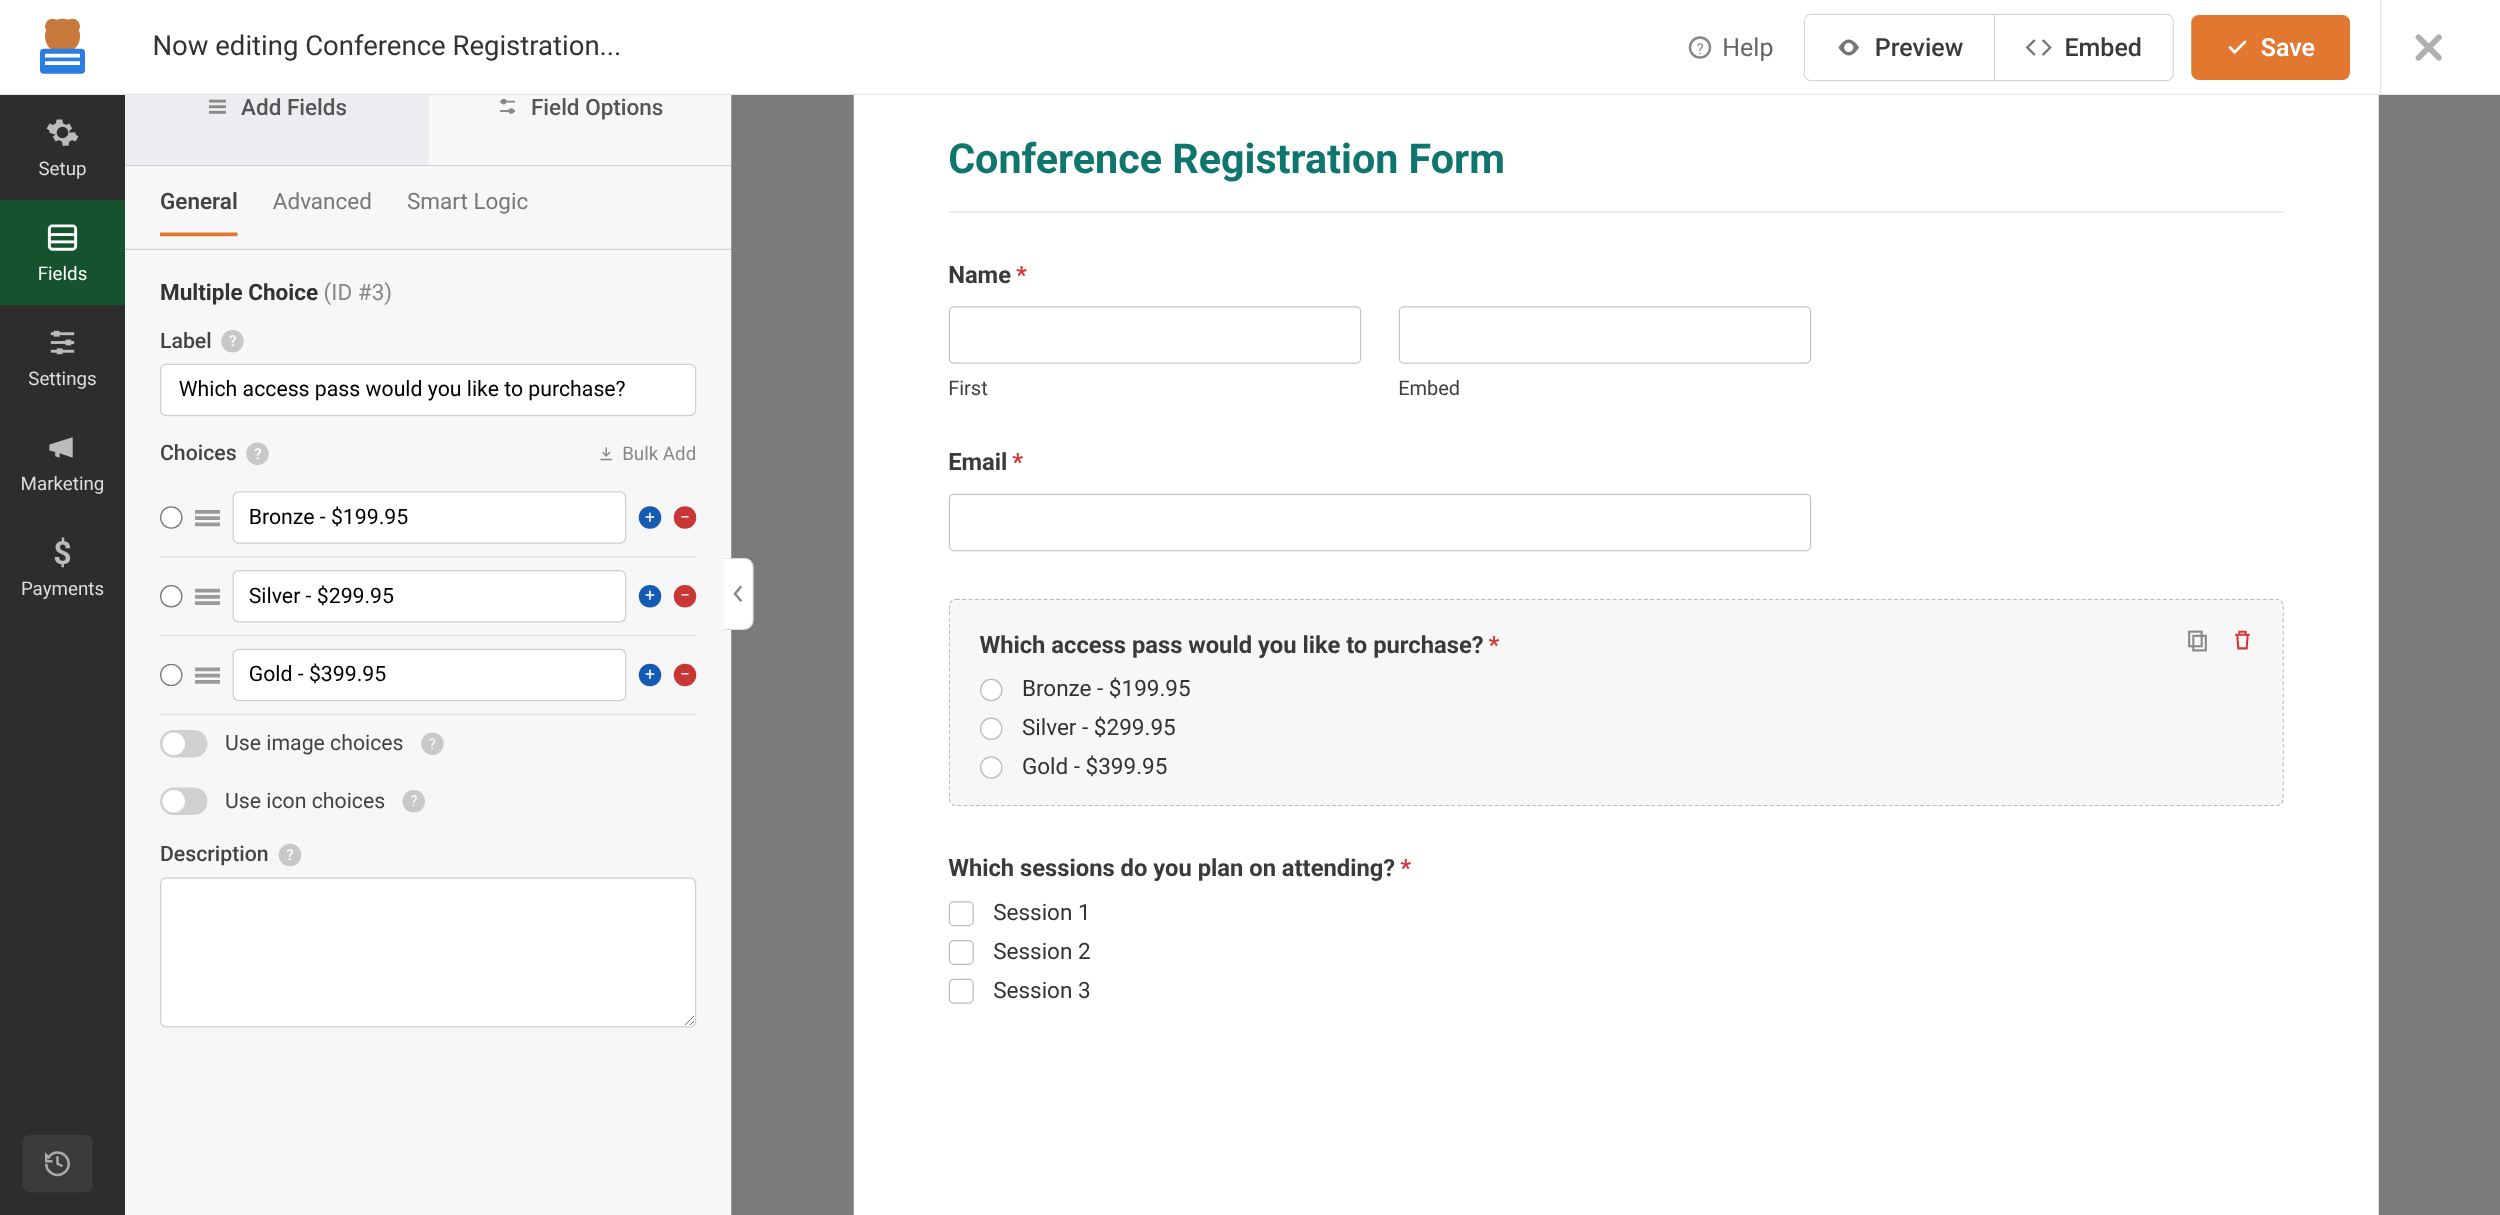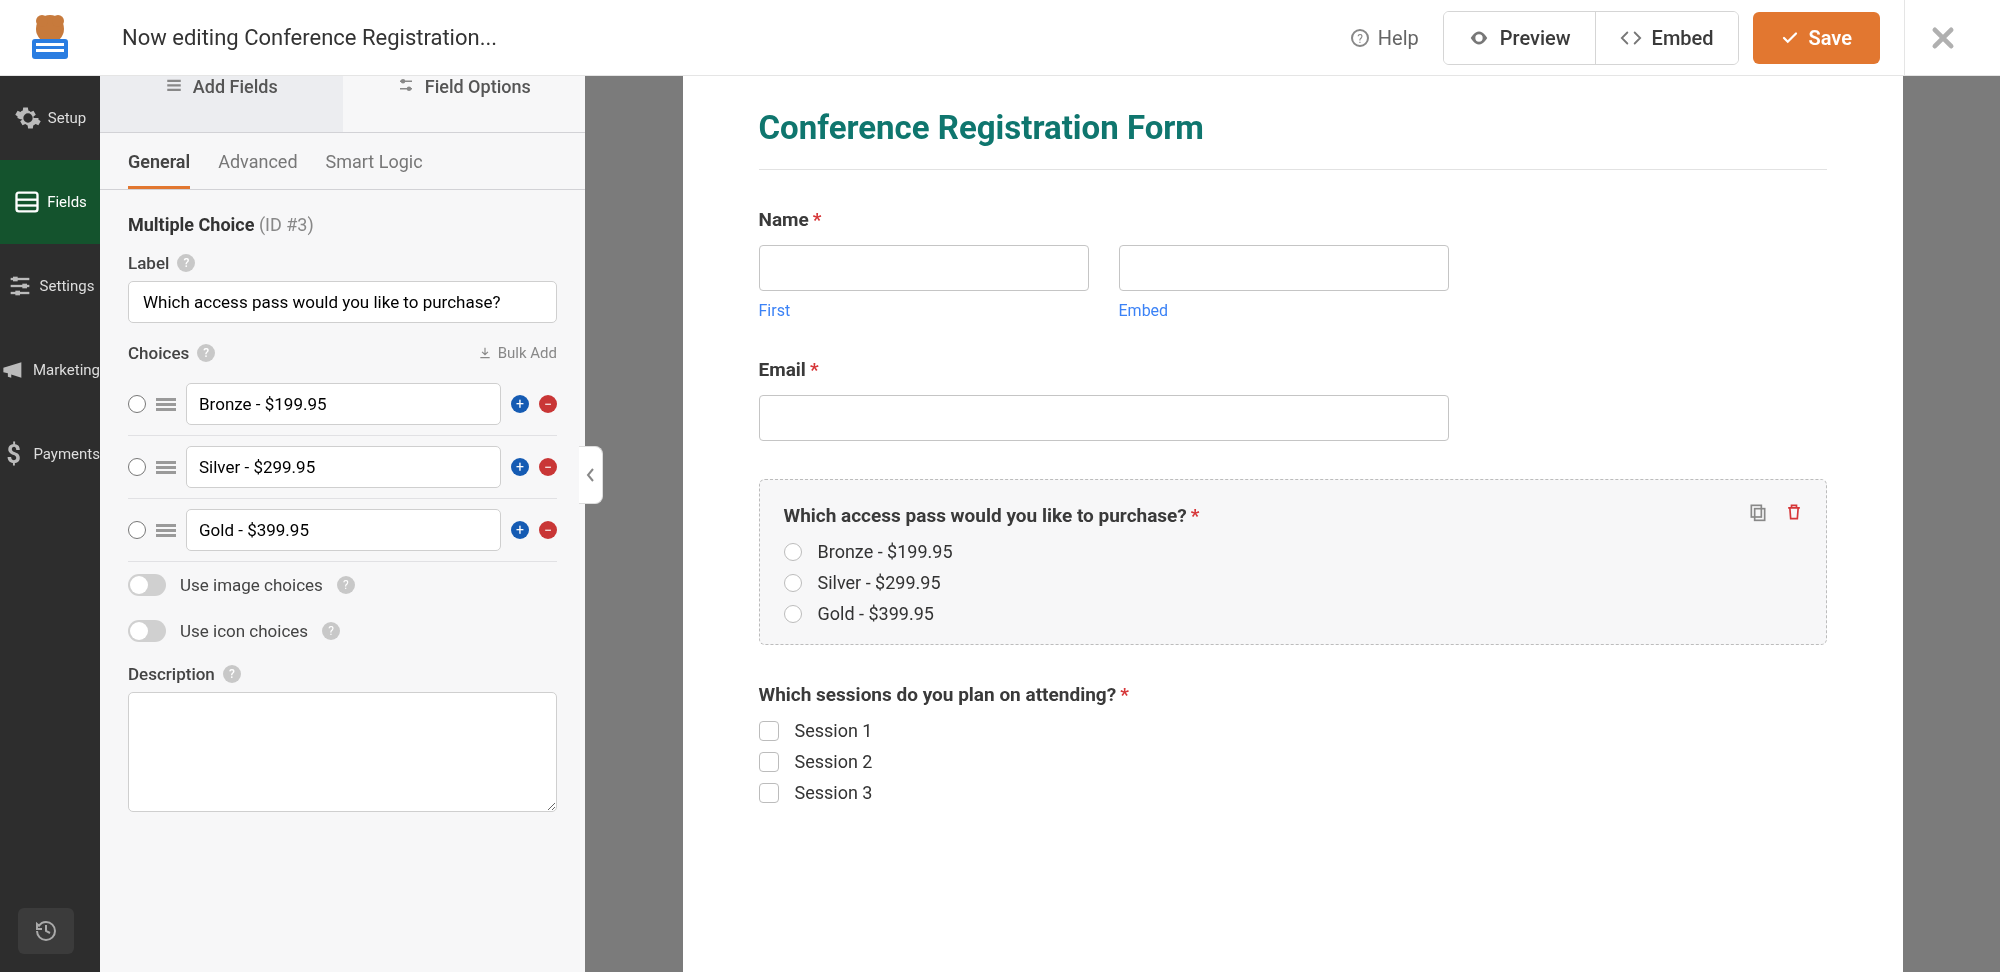--- a/index.html
+++ b/index.html
@@ -13,29 +13,29 @@
 .help-link { display: inline-flex; align-items: center; gap: 8px; color: #656565; font-size: 20px; cursor: pointer; margin-right: 10px; }
 .btn-group { display: inline-flex; border: 1px solid #d5d5d5; border-radius: 6px; overflow: hidden; }
 .btn-group .btn { padding: 14px 24px; background: #fff; border: none; border-right: 1px solid #d5d5d5; font-size: 20px; color: #3a3a3a; cursor: pointer; display: inline-flex; align-items: center; gap: 10px; font-weight: 500; }
 .btn-group .btn:last-child { border-right: none; }
 .btn-save { background: #e27730; color: #fff; border: none; padding: 14px 28px; border-radius: 6px; font-size: 20px; font-weight: 600; cursor: pointer; display: inline-flex; align-items: center; gap: 10px; }
 .close-btn { width: 76px; height: 76px; display:flex; align-items:center; justify-content:center; color:#b0b0b0; border-left:1px solid #e5e5e5; cursor:pointer; margin-left: 10px; }
 
 .main { display: flex; height: calc(972px - 76px); }
 
 .sidebar { width: 100px; background: #2d2d2d; display: flex; flex-direction: column; position: relative; }
-.side-item { height: 84px; display: flex; flex-direction: row; align-items: center; justify-content: center; color: #ddd; font-size: 15px; gap: 6px; cursor: pointer; }
+.side-item { height: 84px; display: flex; flex-direction: column; align-items: center; justify-content: center; color: #ddd; font-size: 15px; gap: 6px; cursor: pointer; }
 .side-item.active { background: #14532d; color: #fff; }
 .side-revision { position: absolute; bottom: 18px; left: 18px; width: 56px; height: 46px; background: #3b3b3b; border-radius: 6px; display: flex; align-items: center; justify-content: center; color: #aaa; cursor: pointer; }
 
 .panel { width: 485px; background: #ecedf0; display: flex; flex-direction: column; border-right: none; position: relative; }
 .panel-tabs { display: flex; height: 57px; }
 .panel-tab { flex: 1; display: flex; align-items: flex-start; justify-content: center; gap: 10px; background: #ecedf0; color: #555; font-size: 18px; font-weight: 500; cursor: pointer; border-bottom: 1px solid #d2d2d6; }
 .panel-tab.active { background: #f7f7f8; }
-.panel-subtabs { display: flex; gap: 28px; padding: 18px 28px 0; border-bottom: 1px solid #d2d2d6; background: #f7f7f8; }
+.panel-subtabs { display: flex; gap: 28px; padding: 18px 28px 10px; border-bottom: 1px solid #d2d2d6; background: #f7f7f8; }
 .subtab { font-size: 18px; color: #777; padding-bottom: 14px; cursor: pointer; }
 .subtab.active { color: #444; font-weight: 600; border-bottom: 3px solid #e27730; }
 .panel-body { padding: 24px 28px; background: #f7f7f8; flex: 1; overflow: auto; }
 .field-type { font-size: 18px; margin-bottom: 18px; }
 .field-type .name { font-weight: 700; color: #333; }
 .field-type .id { color: #888; }
 .opt-label { font-size: 17px; color: #444; display: flex; align-items: center; gap: 8px; margin-bottom: 8px; font-weight: 500; }
 .help-q { width: 18px; height: 18px; border-radius: 50%; background: #c8c8c8; color: #fff; font-size: 12px; display: inline-flex; align-items: center; justify-content: center; cursor: help; }
 .opt-input { width: 100%; padding: 10px 14px; border: 1px solid #cfcfcf; border-radius: 5px; font-size: 17px; background: #fff; margin-bottom: 20px; }
 .choices-header { display: flex; justify-content: space-between; align-items: center; margin-bottom: 10px; }
@@ -60,21 +60,21 @@
 .canvas-wrap { flex: 1; background: #7b7b7b; padding: 0; position: relative; overflow: hidden; }
 .canvas { background: #fff; max-width: 1220px; margin: 0 auto; padding: 32px 76px 40px; height: 100%; overflow: auto; }
 .form-title { font-size: 33px; font-weight: 700; color: #0f766e; }
 .title-rule { border: none; border-top: 1px solid #e2e2e2; margin: 22px 0 38px; }
 .fgroup { margin-bottom: 38px; }
 .flabel { font-size: 19px; font-weight: 700; color: #3a3a3a; margin-bottom: 14px; display: block; }
 .req { color: #d63638; margin-left: 4px; }
 .name-row { display: flex; gap: 30px; }
 .name-col { flex: 0 0 330px; }
 .text-input { width: 100%; height: 46px; border: 1px solid #c5c5c5; border-radius: 4px; background: #fff; padding: 0 12px; font-size: 17px; }
-.sublabel { font-size: 16px; color: #3b82f6; margin-top: 10px; display: block; }
+.sublabel { font-size: 16px; color: #404040; margin-top: 10px; display: block; }
 .email-input { width: 690px; }
 .selected-field { border: 1px dashed #bcbcbc; border-radius: 6px; background: #f7f7f8; padding: 24px 24px 20px; position: relative; margin-bottom: 38px; }
 .field-actions { position: absolute; top: 22px; right: 22px; display: flex; gap: 16px; }
 .field-action-icon { color: #888; cursor: pointer; }
 .field-action-icon.danger { color: #d63638; }
 .radio-list, .check-list { display: flex; flex-direction: column; gap: 10px; margin-top: 12px; }
 .radio-item, .check-item { display: flex; align-items: center; gap: 16px; font-size: 18px; color: #333; }
 .radio-dot { width: 18px; height: 18px; border: 1px solid #bcbcbc; border-radius: 50%; background: #fff; }
 .check-box { width: 20px; height: 20px; border: 1px solid #bcbcbc; border-radius: 4px; background: #fff; }
 

